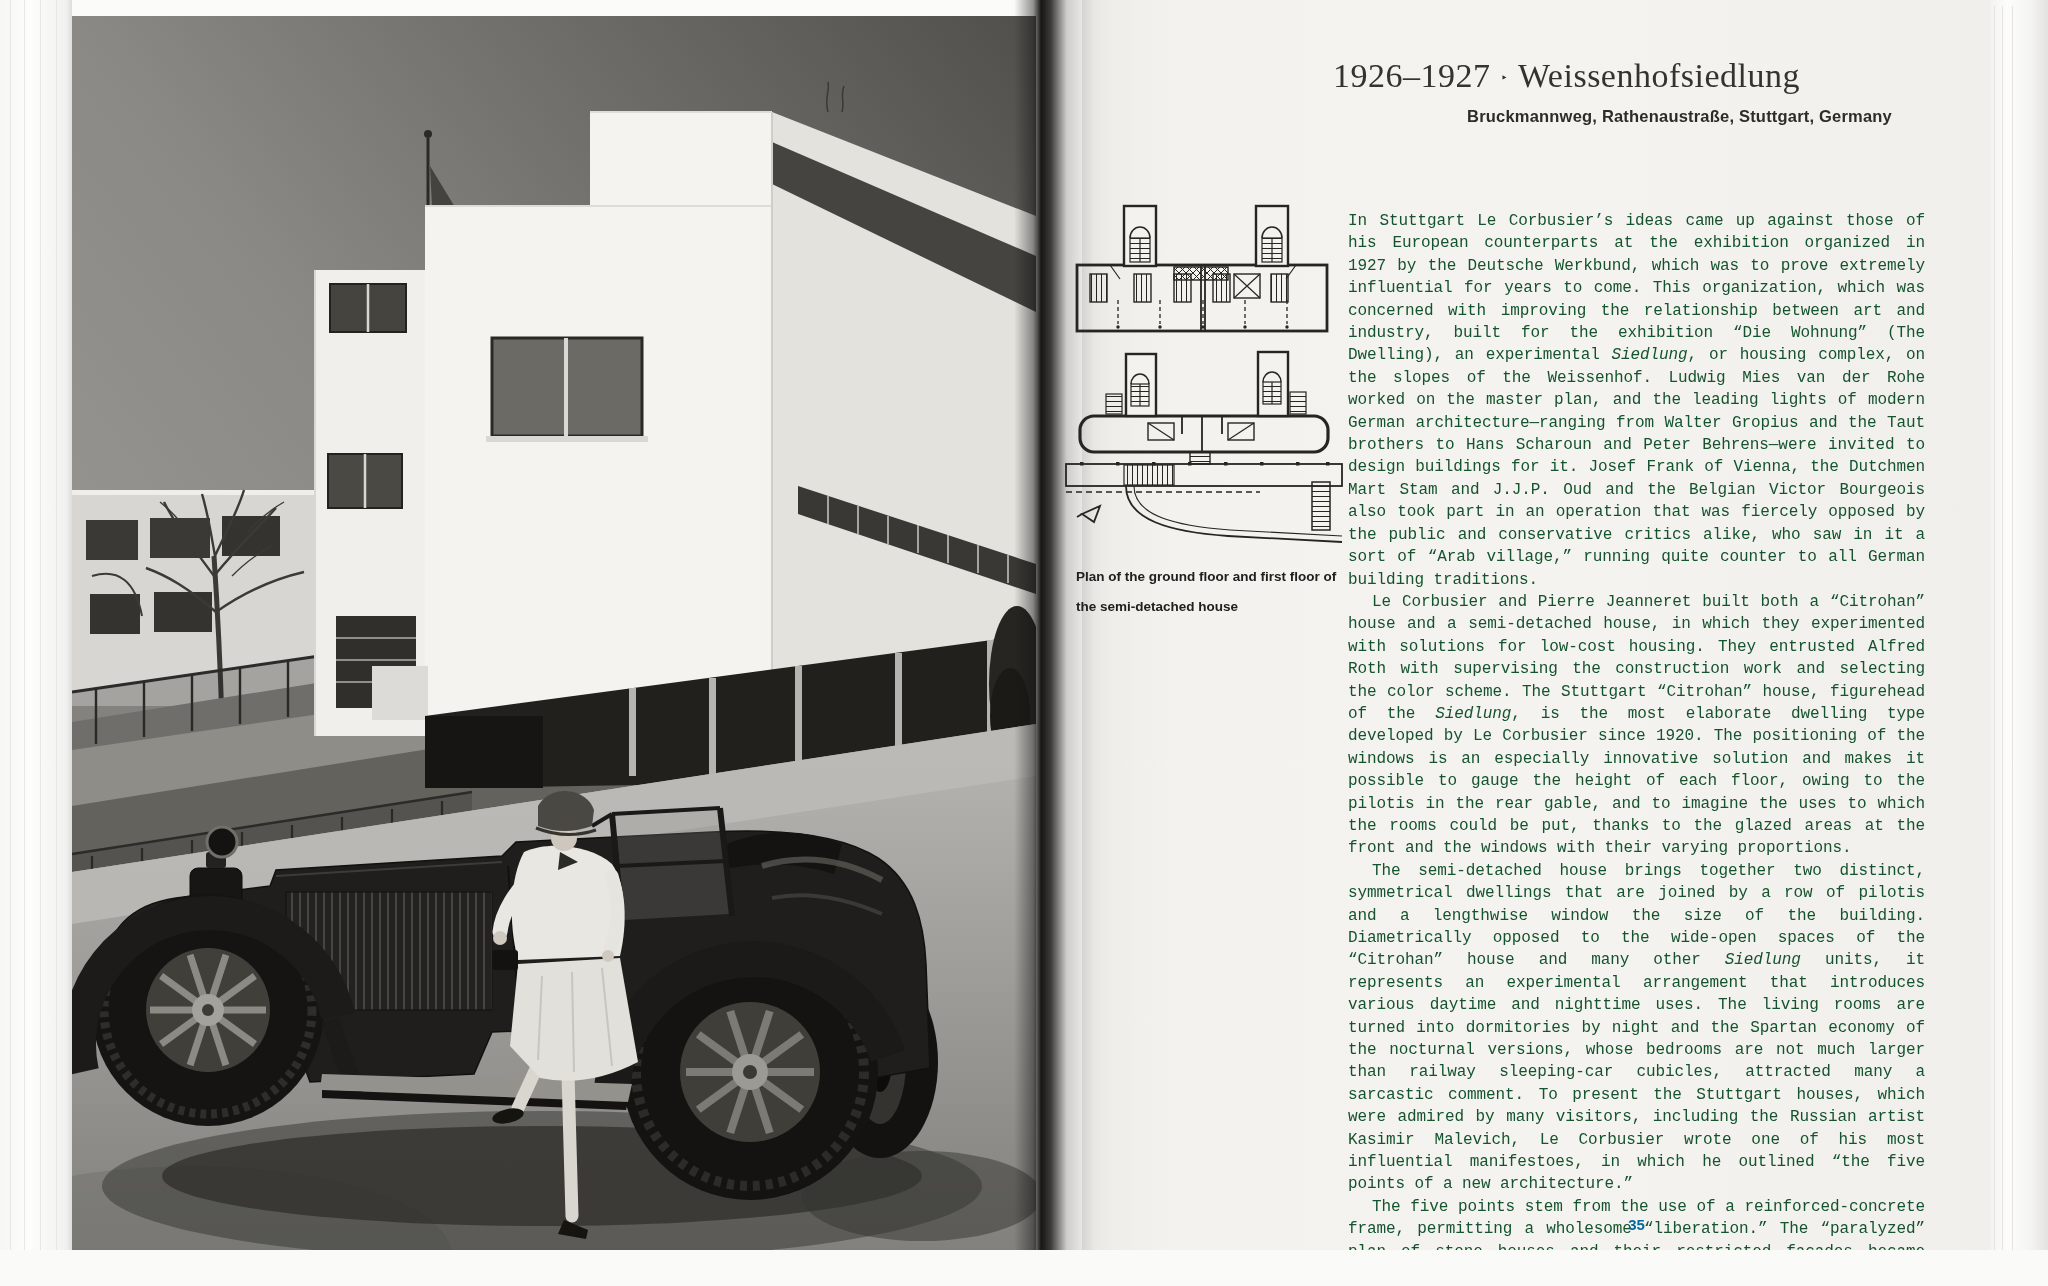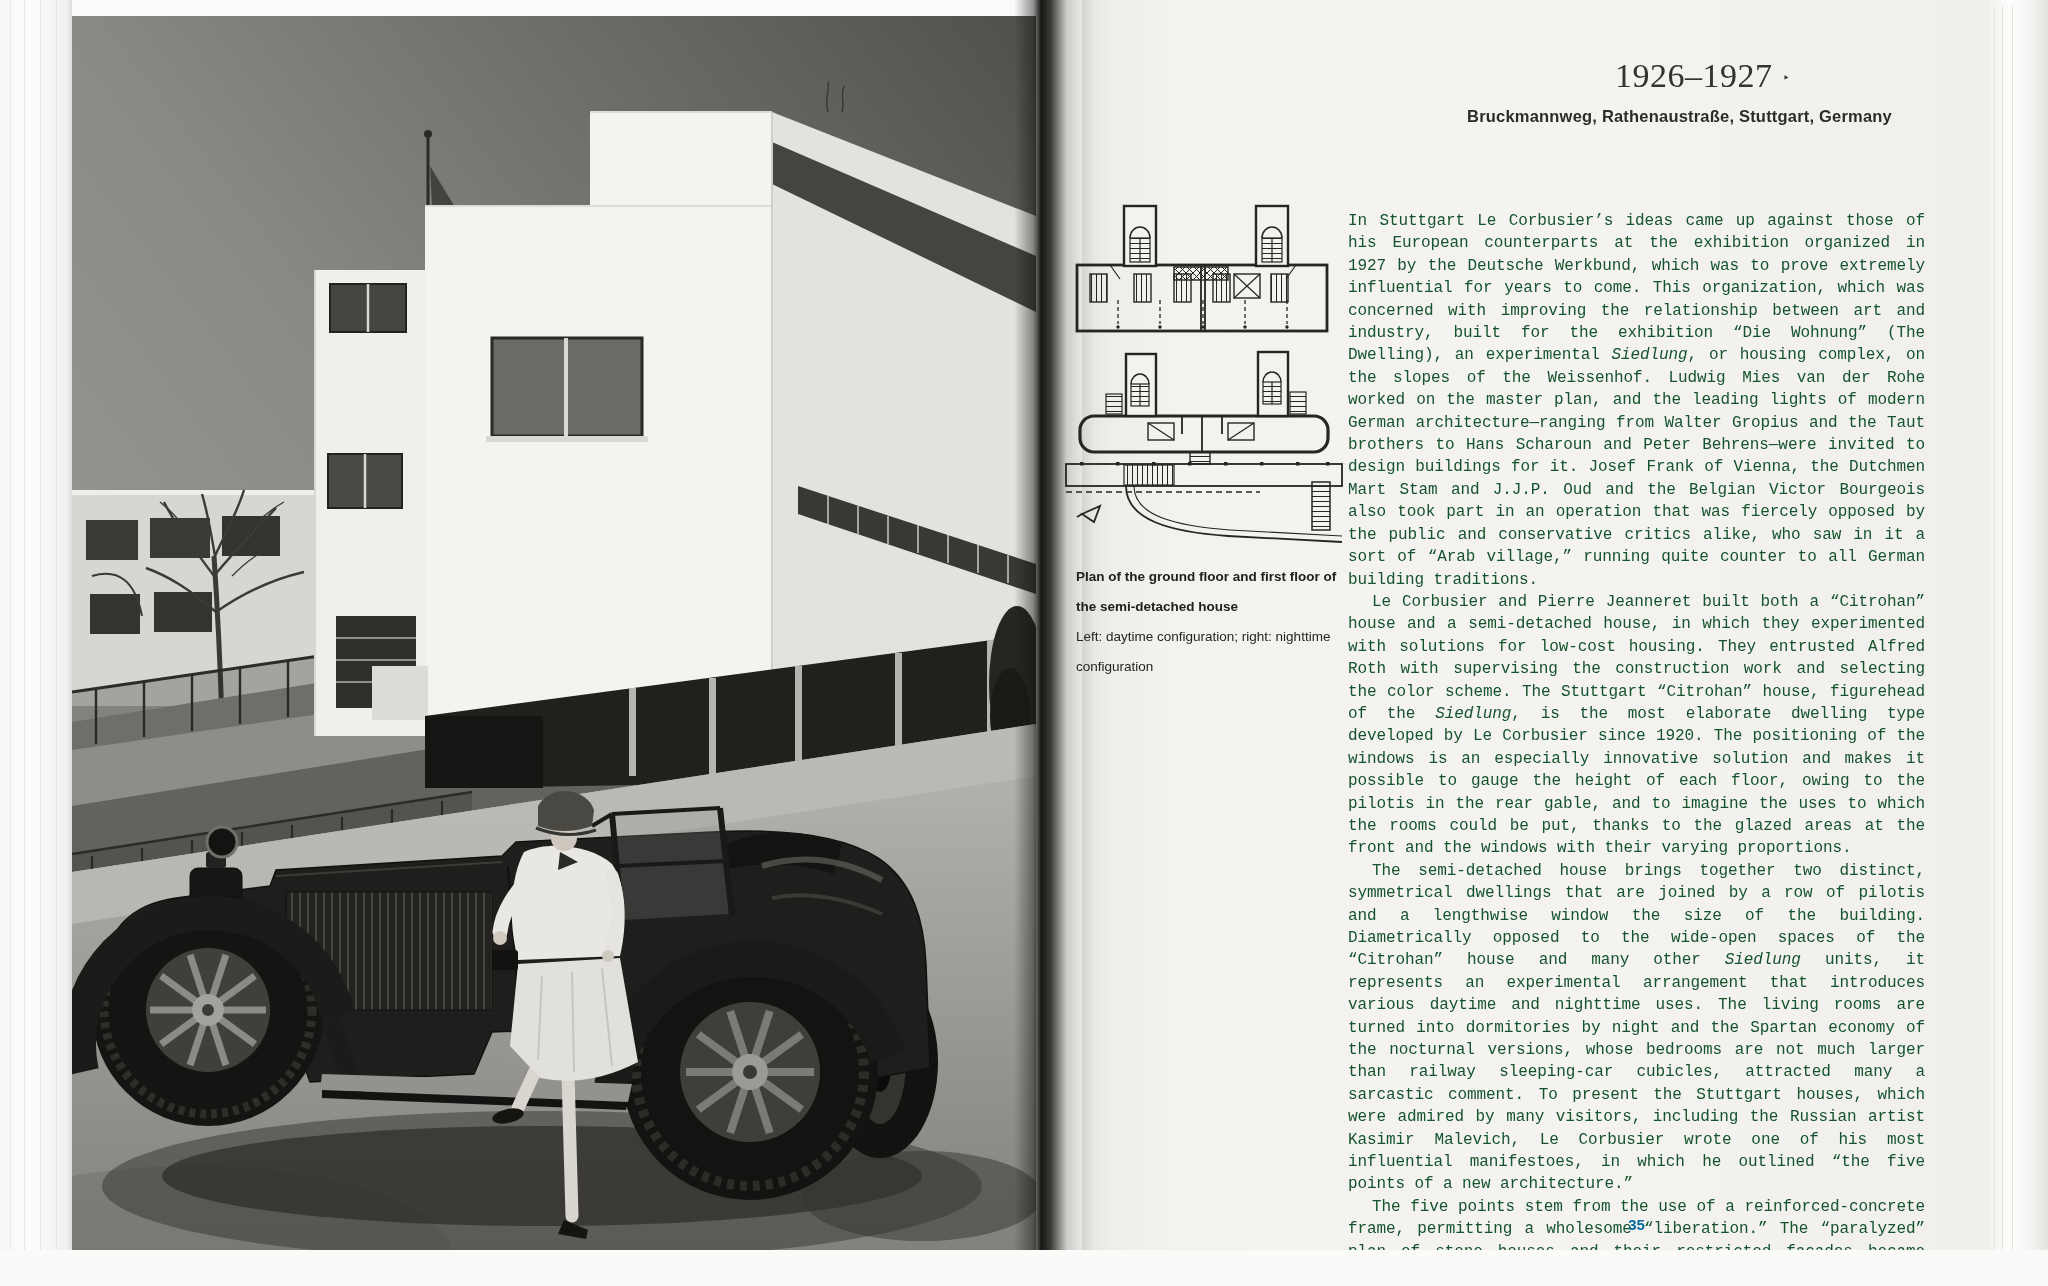--- a/index.html
+++ b/index.html
@@ -280,20 +280,21 @@
       <path d="M466,790 a30,26 0 0 1 56,4 l-2,16 q-28,10 -54,0 z" fill="#4a4843"></path>
       <path d="M464,812 q30,12 60,2" stroke="#35342f" stroke-width="3" fill="none"></path>
     </g>
   </svg>
 
   <div class="gutter"></div>
 
   <div class="hdr">
     <span class="yrs">1926–1927</span>
     <span class="sep">‣</span>
+    <span class="ttl">Weissenhofsiedlung</span>
   </div>
   <div class="subttl">Bruckmannweg, Rathenaustraße, Stuttgart, Germany</div>
 
   <svg class="plan1" viewBox="0 0 256 142">
     <g stroke="#262522" fill="none">
       <rect x="3" y="69" width="250" height="66" stroke-width="2.8"></rect>
       <rect x="50" y="10" width="32" height="60" stroke-width="2.4" fill="#f3f2ee"></rect>
       <rect x="182" y="10" width="32" height="60" stroke-width="2.4" fill="#f3f2ee"></rect>
       <path d="M56,42 a10,11 0 0 1 20,0" stroke-width="1.5"></path>
       <rect x="56" y="42" width="20" height="24" fill="url(#hatH)" stroke-width="1.2"></rect>
@@ -357,21 +358,20 @@
         <rect x="128" y="118" width="3.5" height="3.5"></rect>
         <rect x="164" y="118" width="3.5" height="3.5"></rect>
         <rect x="200" y="118" width="3.5" height="3.5"></rect>
         <rect x="236" y="118" width="3.5" height="3.5"></rect>
         <rect x="266" y="118" width="3.5" height="3.5"></rect>
     </g>
   </svg>
 
   <div class="cap cap1">
     <div class="b">Plan of the ground floor and first floor of the semi-detached house</div>
-    <div>Left: daytime configuration; right: nighttime configuration</div>
   </div>
 
   <div class="bodycol">
     <p>In Stuttgart Le Corbusier’s ideas came up against those of his European counterparts at the exhibition organized in 1927 by the Deutsche Werkbund, which was to prove extremely influential for years to come. This organization, which was concerned with improving the relationship between art and industry, built for the exhibition “Die Wohnung” (The Dwelling), an experimental <i>Siedlung</i>, or housing complex, on the slopes of the Weissenhof. Ludwig Mies van der Rohe worked on the master plan, and the leading lights of modern German architecture—ranging from Walter Gropius and the Taut brothers to Hans Scharoun and Peter Behrens—were invited to design buildings for it. Josef Frank of Vienna, the Dutchmen Mart Stam and J.J.P. Oud and the Belgian Victor Bourgeois also took part in an operation that was fiercely opposed by the public and conservative critics alike, who saw in it a sort of “Arab village,” running quite counter to all German building traditions.</p>
     <p>Le Corbusier and Pierre Jeanneret built both a “Citrohan” house and a semi-detached house, in which they experimented with solutions for low-cost housing. They entrusted Alfred Roth with supervising the construction work and selecting the color scheme. The Stuttgart “Citrohan” house, figurehead of the <i>Siedlung</i>, is the most elaborate dwelling type developed by Le Corbusier since 1920. The positioning of the windows is an especially innovative solution and makes it possible to gauge the height of each floor, owing to the pilotis in the rear gable, and to imagine the uses to which the rooms could be put, thanks to the glazed areas at the front and the windows with their varying proportions.</p>
     <p>The semi-detached house brings together two distinct, symmetrical dwellings that are joined by a row of pilotis and a lengthwise window the size of the building. Diametrically opposed to the wide-open spaces of the “Citrohan” house and many other <i>Siedlung</i> units, it represents an experimental arrangement that introduces various daytime and nighttime uses. The living rooms are turned into dormitories by night and the Spartan economy of the nocturnal versions, whose bedrooms are not much larger than railway sleeping-car cubicles, attracted many a sarcastic comment. To present the Stuttgart houses, which were admired by many visitors, including the Russian artist Kasimir Malevich, Le Corbusier wrote one of his most influential manifestoes, in which he outlined “the five points of a new architecture.”</p>
     <p>The five points stem from the use of a reinforced-concrete frame, permitting a wholesome “liberation.” The “paralyzed” plan of stone houses and their restricted facades became “free,” usable surfaces were increased as a result of the pilotis and the roof terrace and the ribbon window made it possible to flood the interiors with light. With his new buzzwords and buildings, in ten years, Le Corbusier had radically redefined the word “house,” after Adolf Loos in Vienna had called into question the common notion of an abode as early as 1914. The “machine for living in,” whose advent Le Corbusier announced, nevertheless assumed many faces, reacting to the requirements of each site and allowing for different uses, but in every instance encouraging the free movement of occupants and visitors and bathing them in an intense light.</p>
   </div>
 
 

